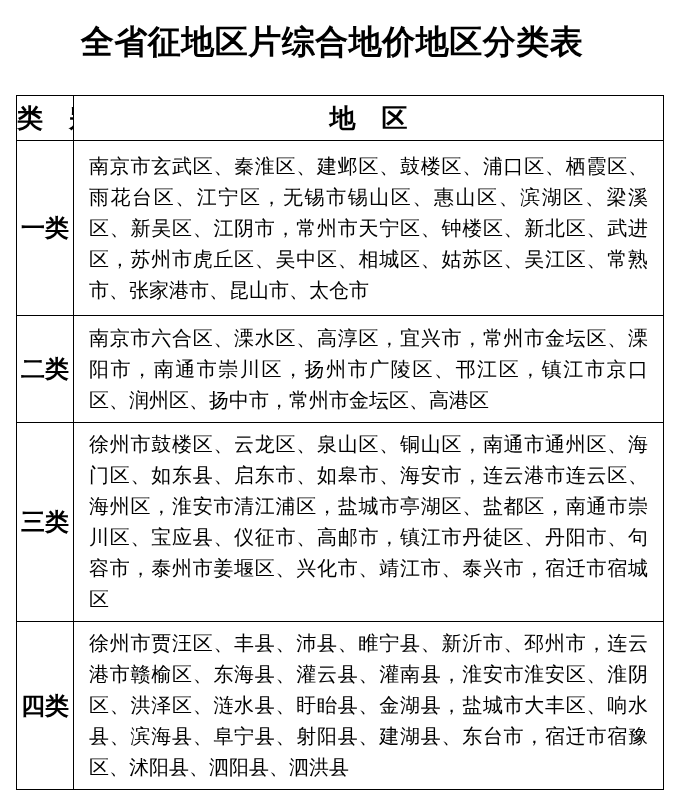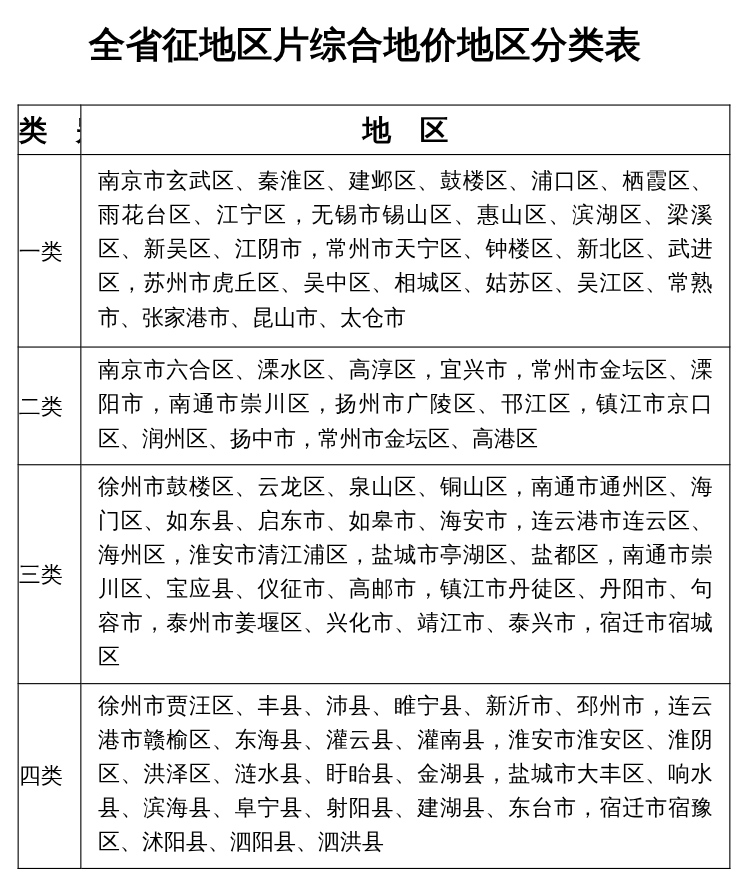--- a/index.html
+++ b/index.html
@@ -53,27 +53,28 @@
     font-family: "Liberation Sans", "DejaVu Sans", sans-serif;
     font-weight: bold;
     font-size: 26px;
     text-align: center;
     vertical-align: middle;
     white-space: nowrap;
     height: 45px;
   }
   td.cat {
     font-family: "Liberation Serif", "DejaVu Serif", serif;
-    font-weight: normal;
-    font-size: 20px;
+    font-weight: bold;
+    font-size: 24px;
+    text-align: center;
     vertical-align: middle;
     white-space: nowrap;
   }
   td.region {
-    font-family: Liberation Mono, monospace;
+    font-family: Liberation Serif, serif;
     font-weight: normal;
     font-size: 20px;
     line-height: 31px;
     text-align: justify;
     vertical-align: middle;
     padding: 6px 15px;
   }
   tr.r1 { height: 175px; }
   tr.r2 { height: 107px; }
   tr.r3 { height: 167px; }

